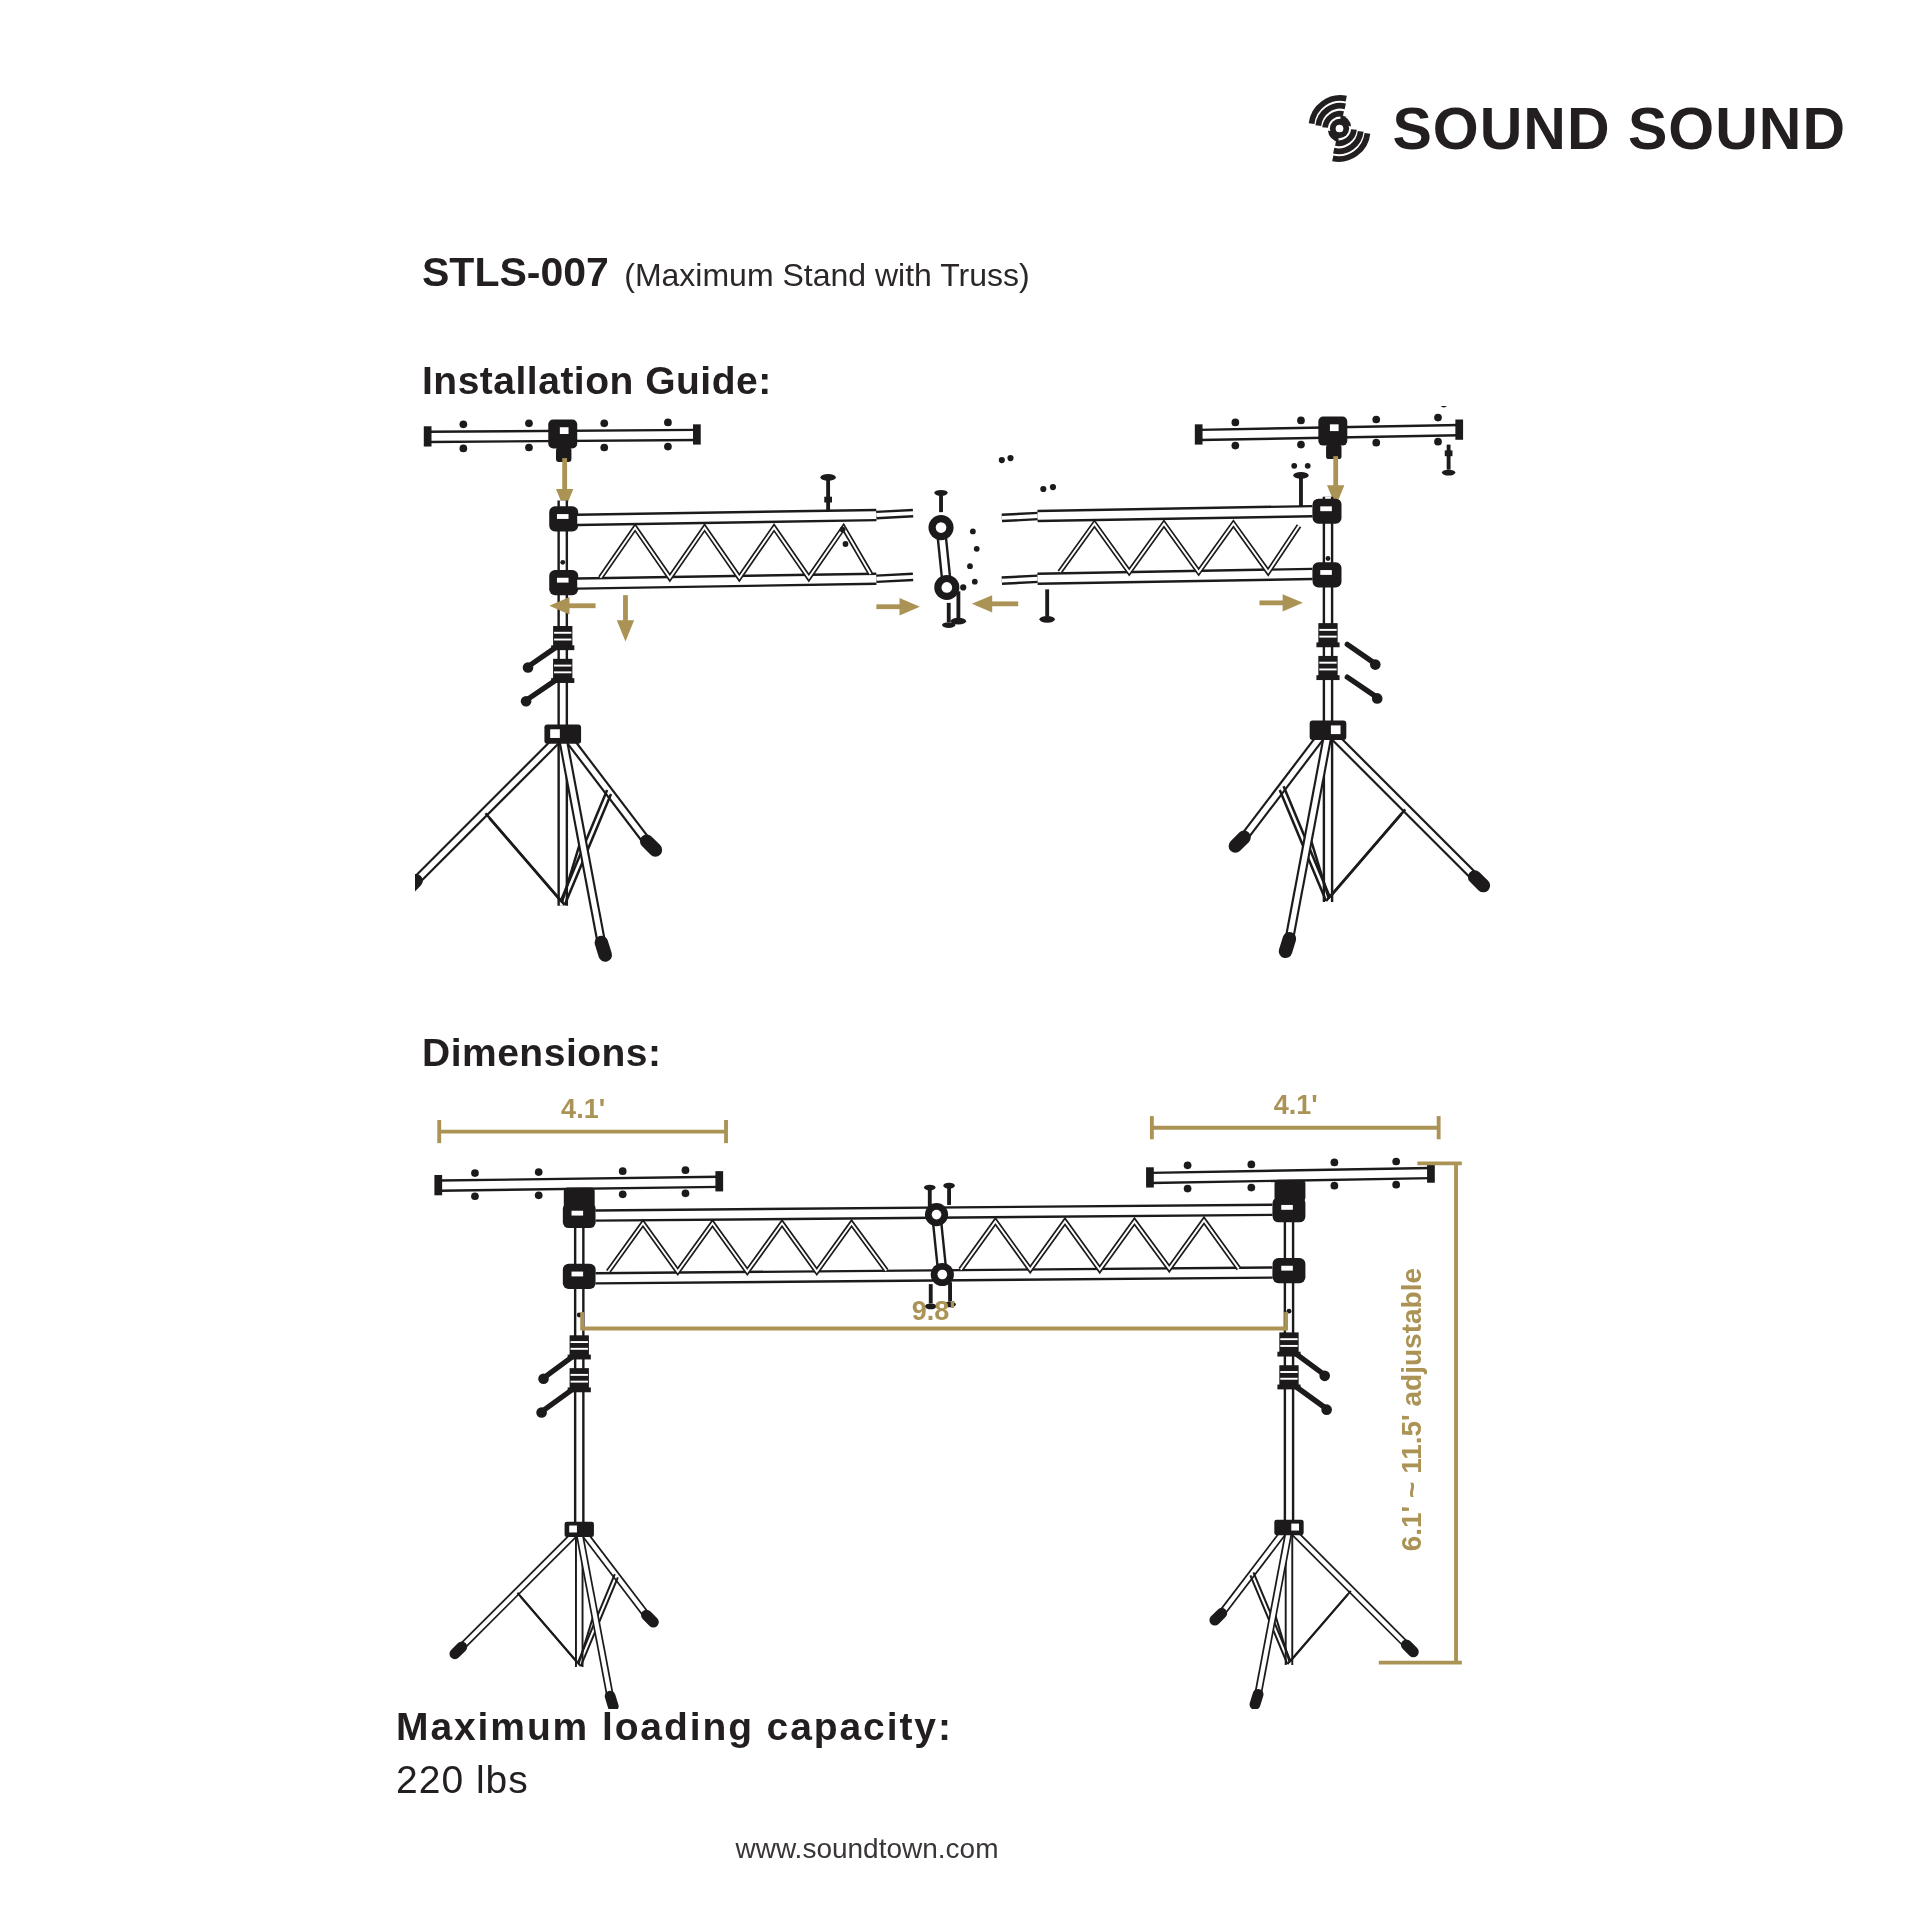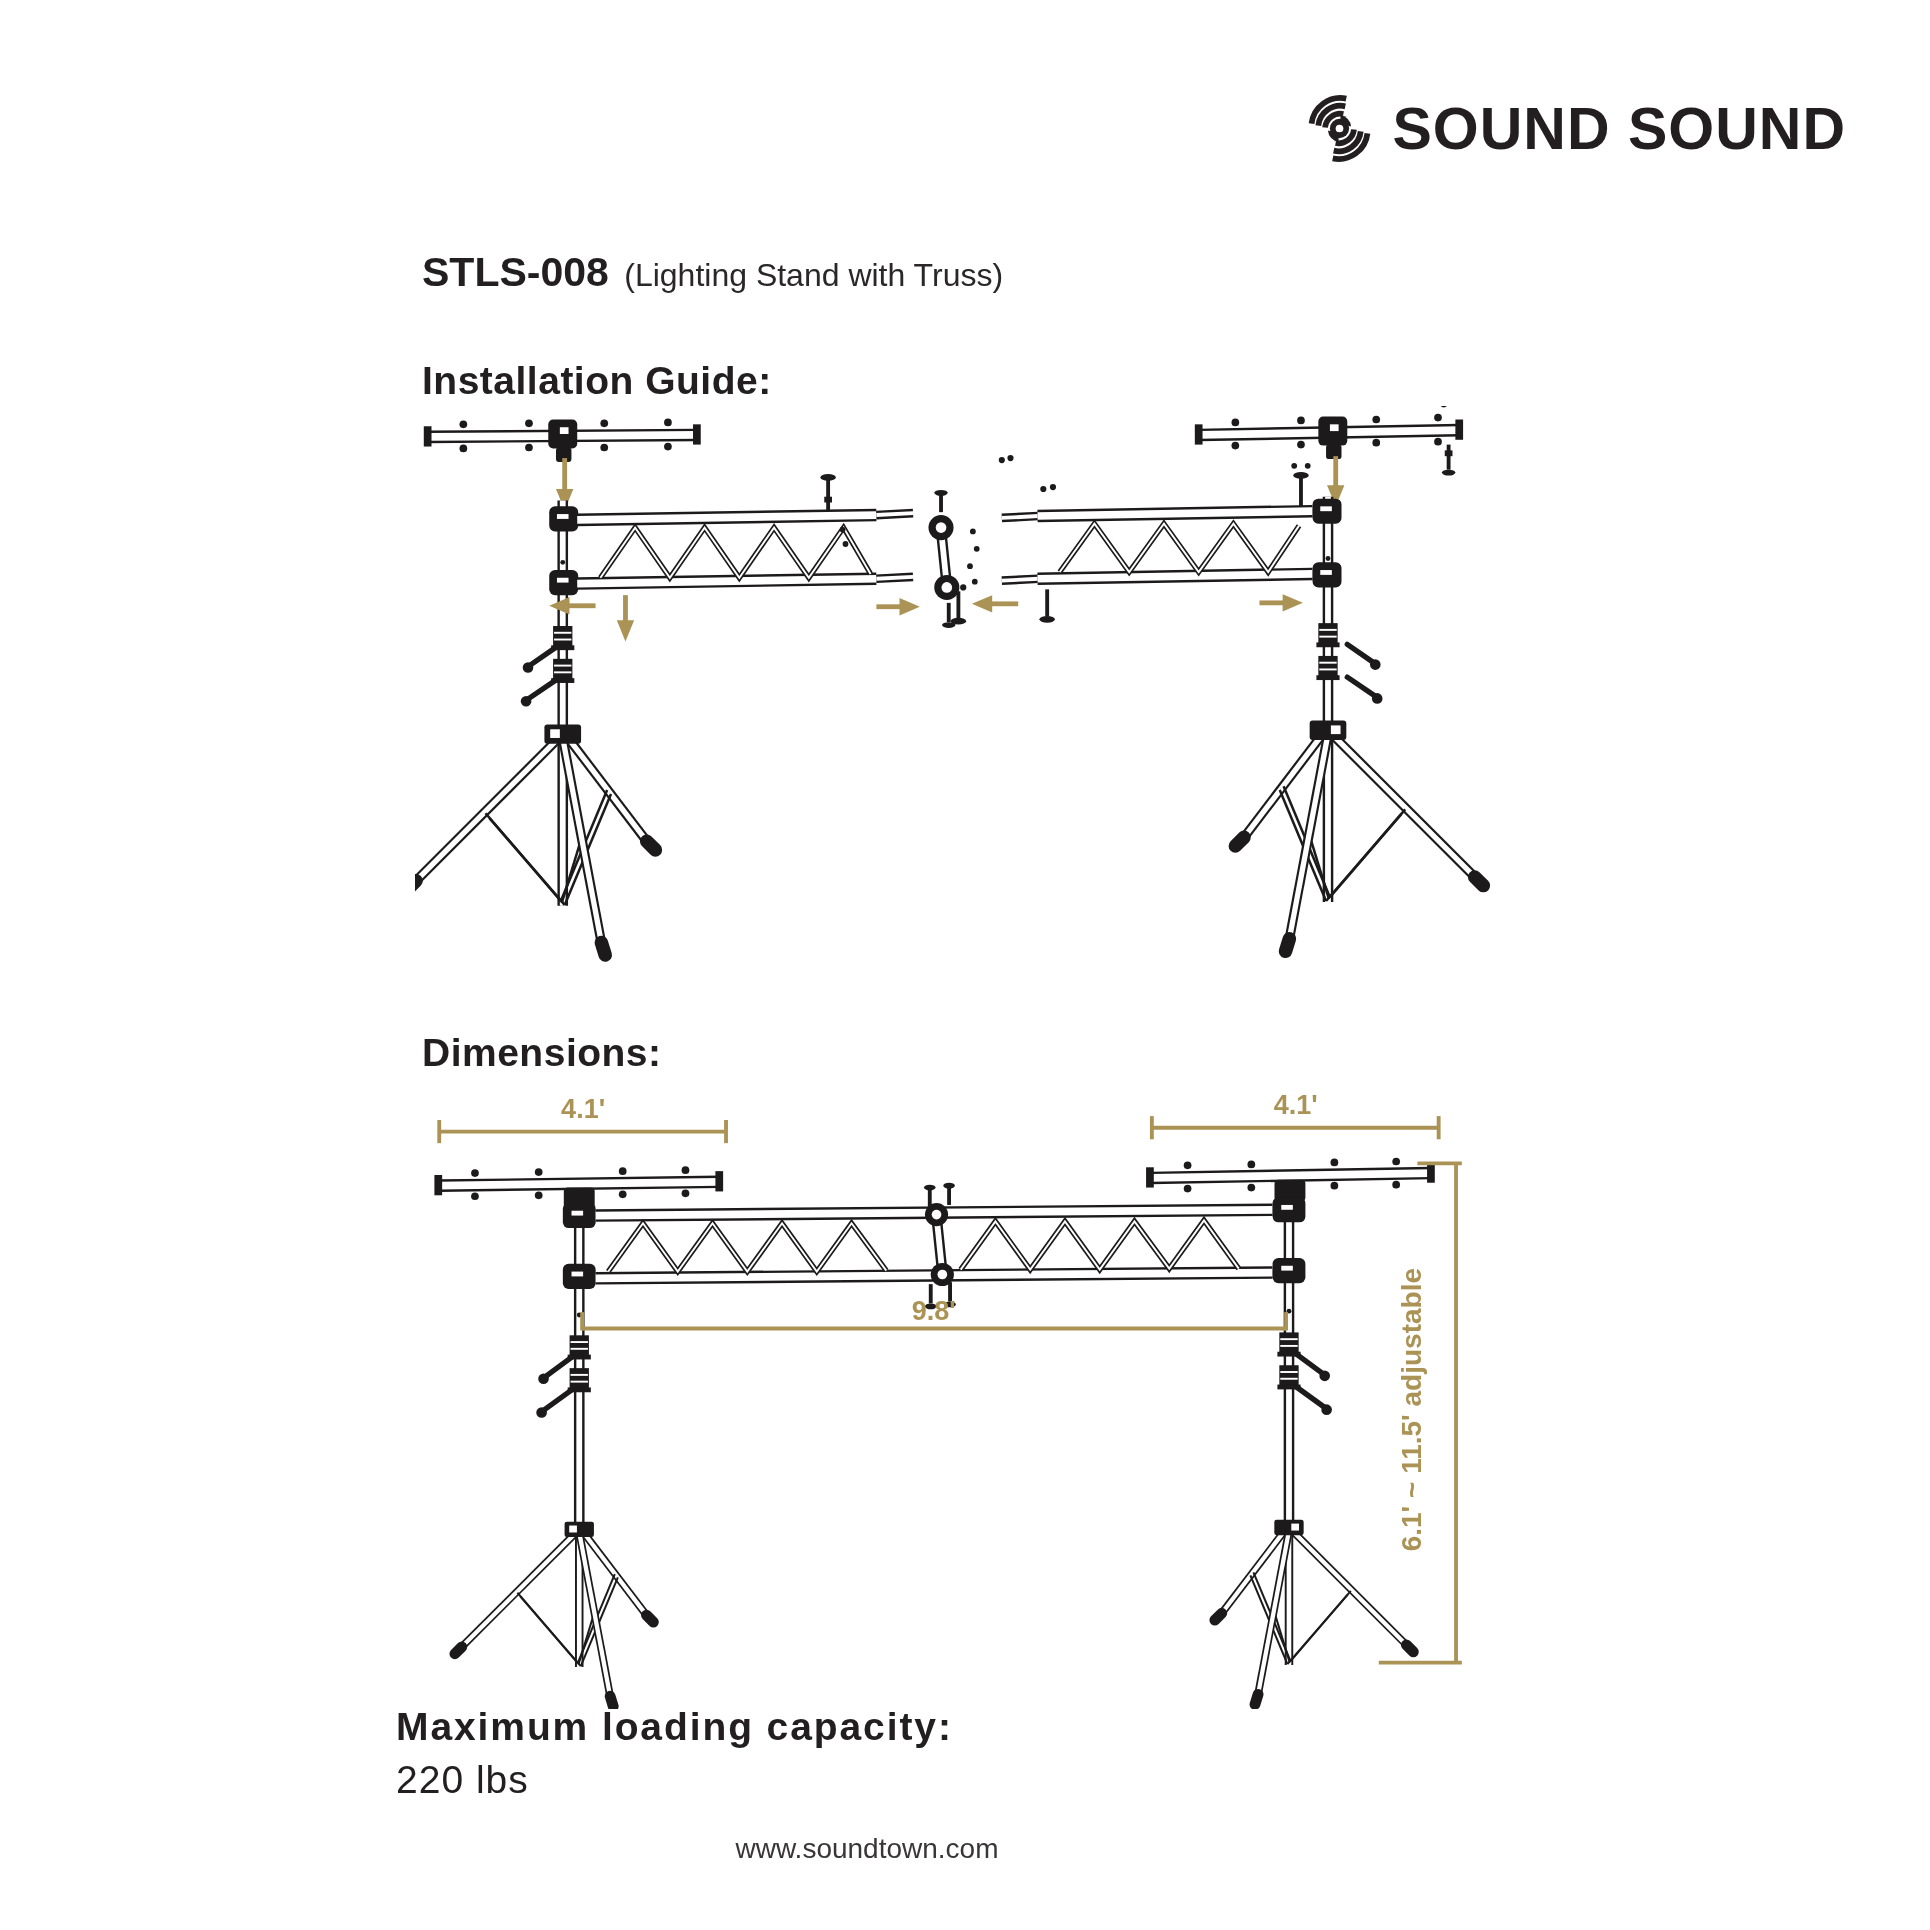--- a/index.html
+++ b/index.html
@@ -59,22 +59,22 @@
     </g>
     <path d="M 29,45 A 13 13 0 0 0 40,57 L 40,48 Z" fill="#231F20"></path>
     <path d="M 53,41 A 13 13 0 0 0 42,29 L 42,38 Z" fill="#231F20"></path>
     <circle cx="41" cy="43" r="10" fill="#231F20"></circle>
     <circle cx="41" cy="43" r="4" fill="#ffffff"></circle>
   </svg>
   <span class="logo-text">SOUND SOUND</span>
 </div>
 
 <div class="abs product-line">
-  <span class="product-model">STLS-008</span>
-  <span class="product-desc">(Lighting Stand with Truss)</span>
+  <span class="product-model">STLS-007</span>
+  <span class="product-desc">(Maximum Stand with Truss)</span>
 </div>
 
 <div class="abs h-section h-install">Installation Guide:</div>
 
 <svg class="abs" style="left:415px;top:406px;" width="1081" height="579" viewBox="0 0 1120 600">
   <defs>
     <g id="tripA">
       <line class="tubeO" x1="0" y1="8" x2="0" y2="188"></line>
         <line class="tubeI" x1="0" y1="8" x2="0" y2="188"></line>
       <line class="legO" x1="-4" y1="14" x2="-152" y2="162"></line>

